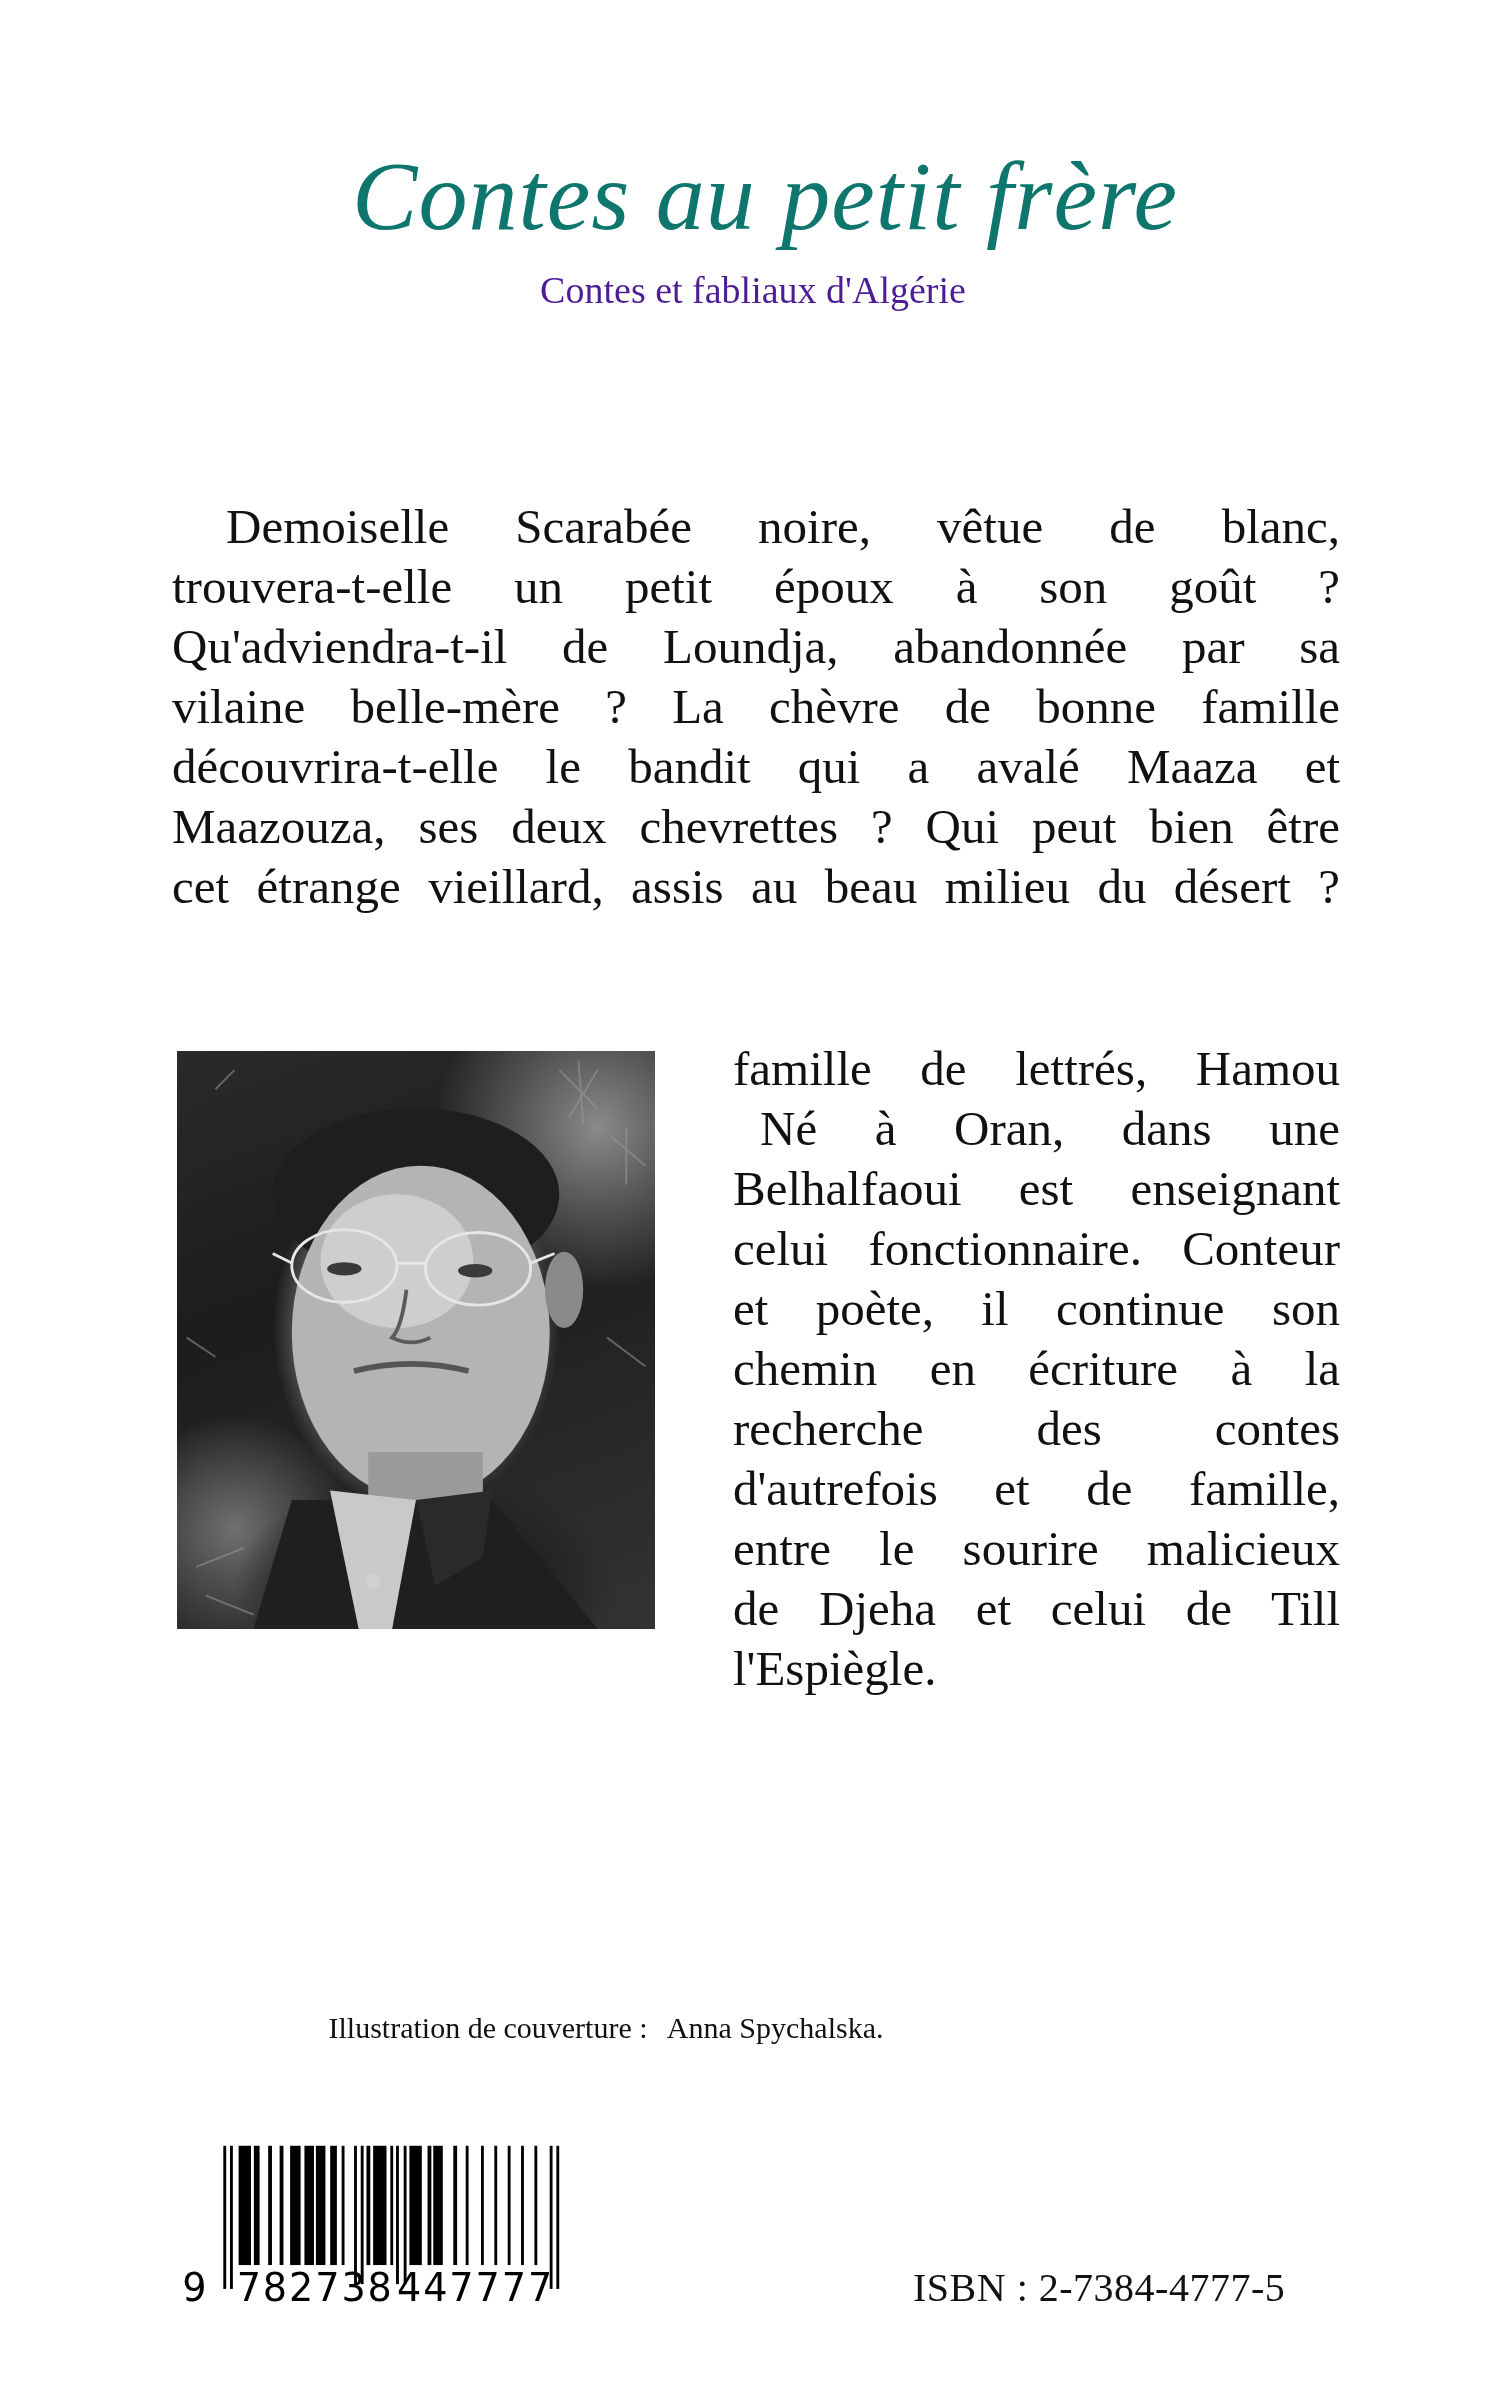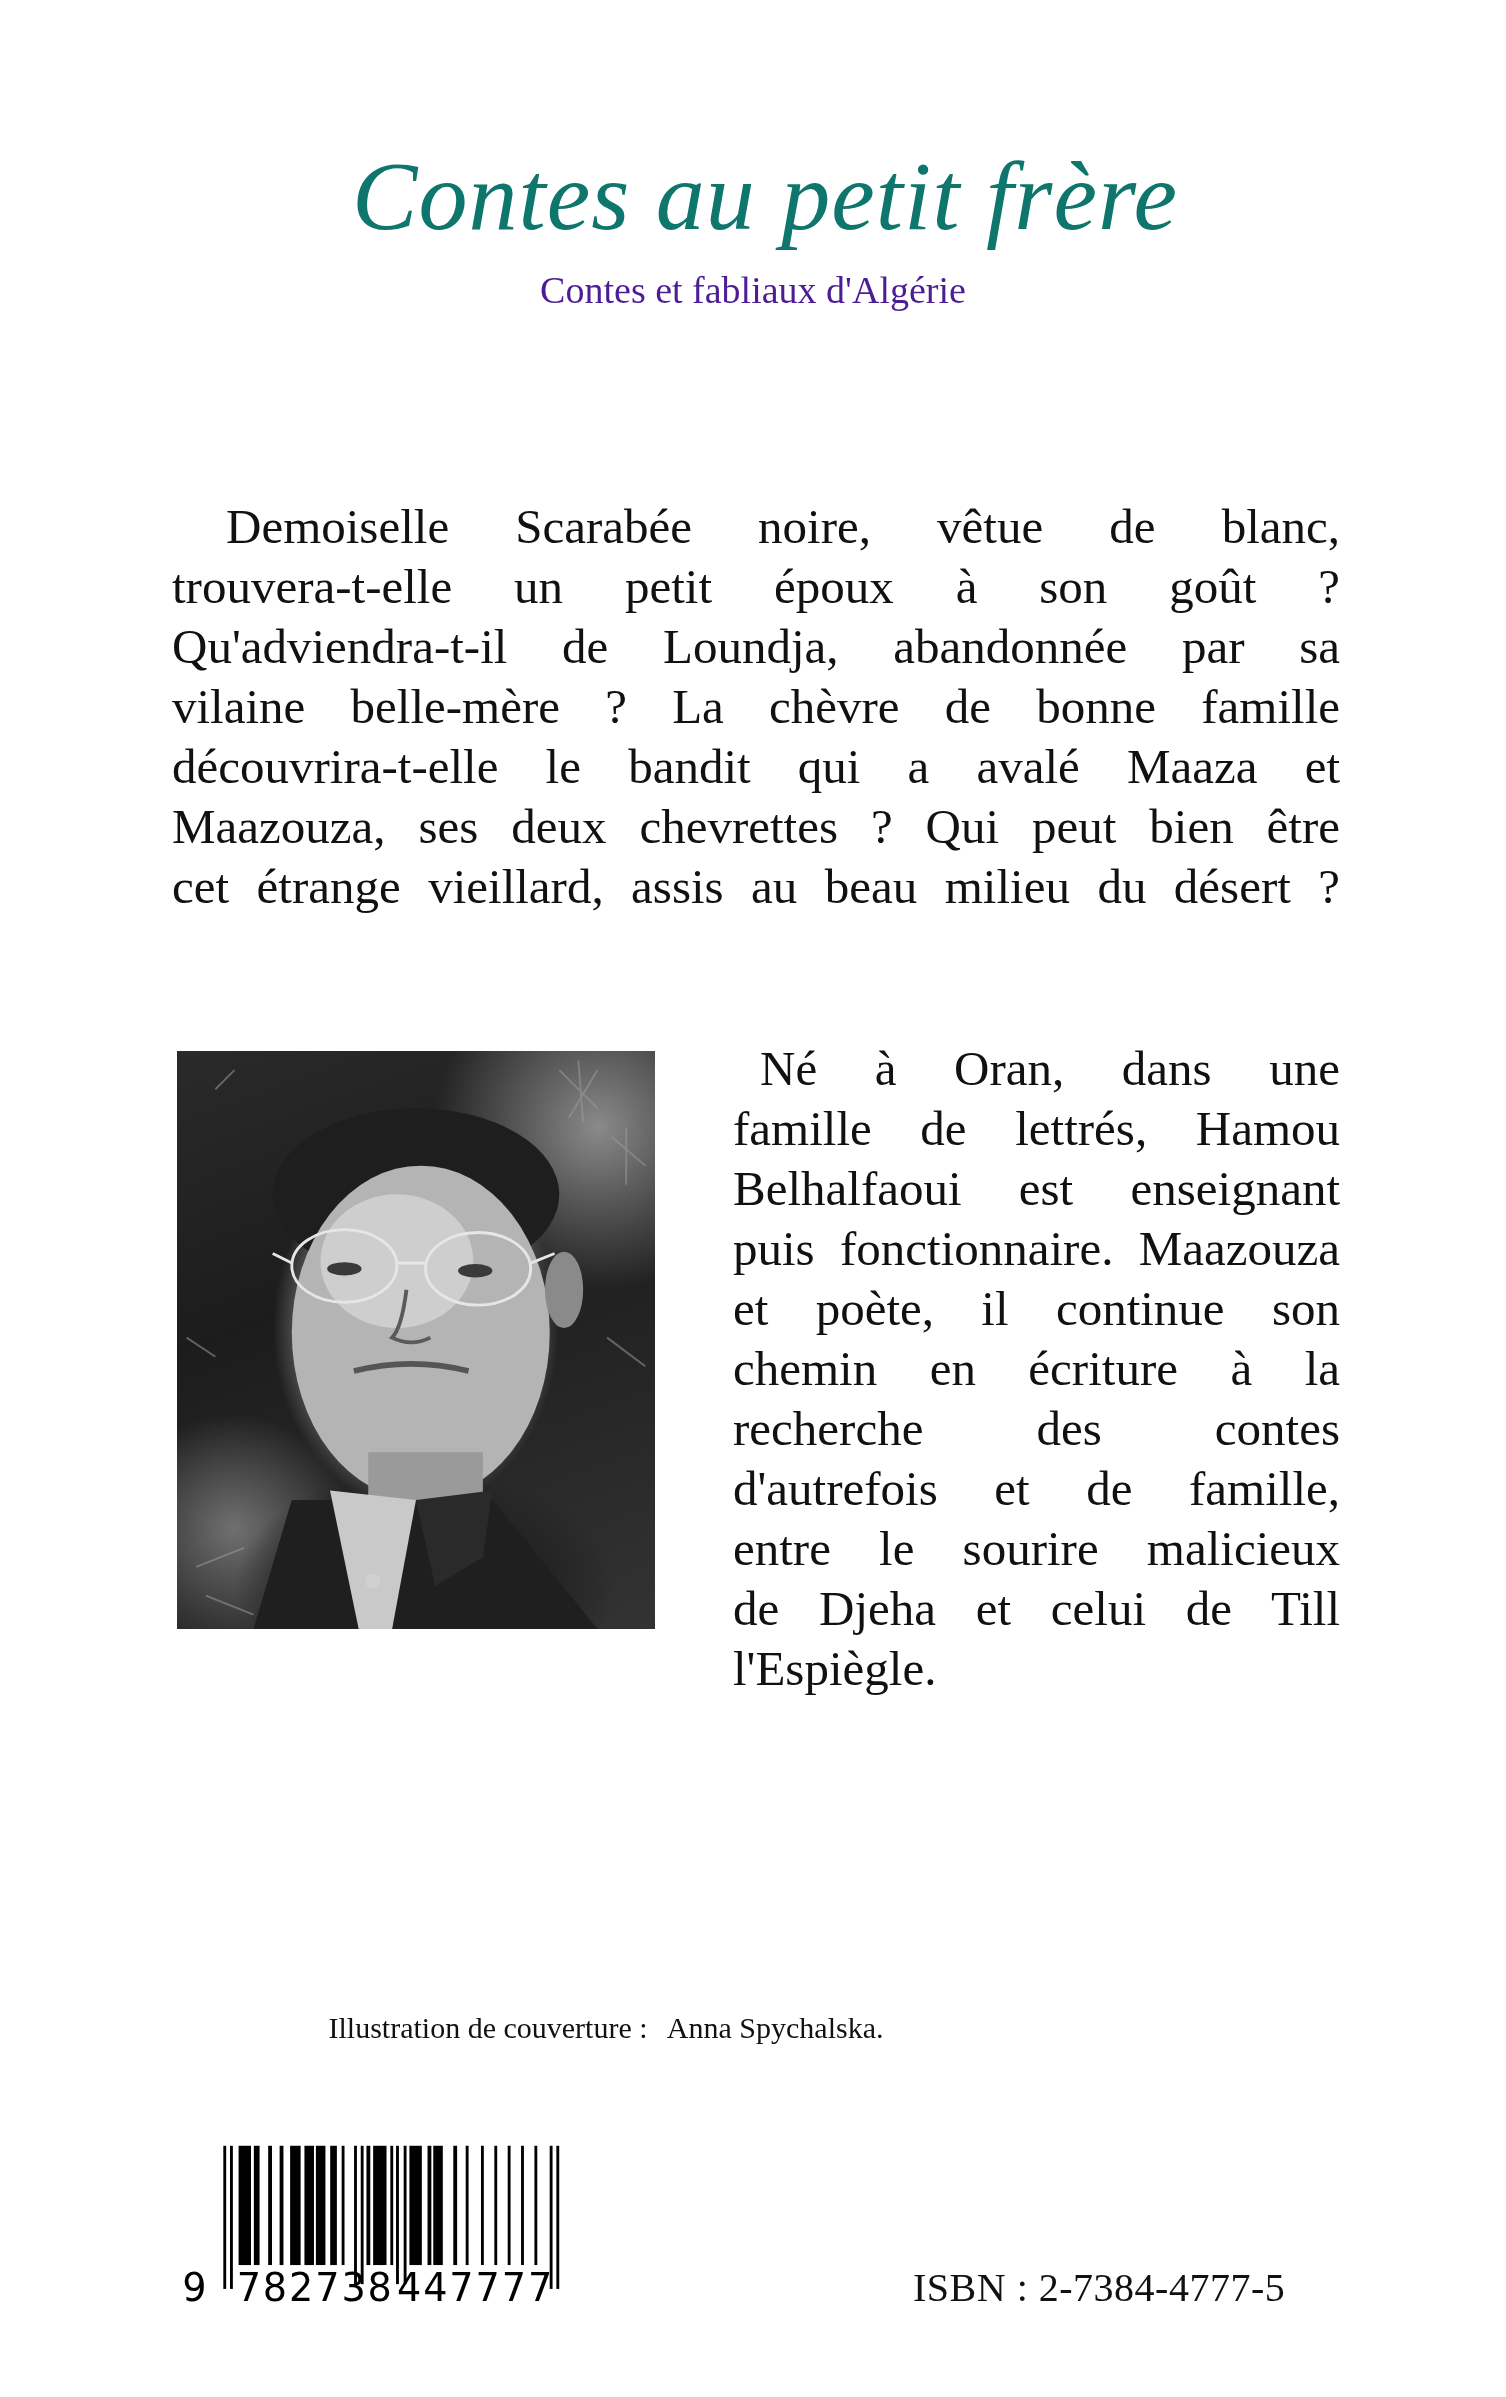--- a/index.html
+++ b/index.html
@@ -178,24 +178,24 @@
     <rect x="200" y="420" width="120" height="80" fill="#9a9a9a"></rect>
 
     <path d="M80 605 L120 470 L250 470 L330 470 L440 605 Z" fill="#1f1f1f"></path>
     <path d="M160 460 L250 470 L225 605 L190 605 Z" fill="#c9c9c9"></path>
     <path d="M250 470 L330 460 L320 530 L270 560 Z" fill="#2a2a2a"></path>
     <circle cx="205" cy="555" r="8" fill="#d0d0d0"></circle>
   </svg>
 </div>
 
 <p class="bio">
+  <span class="line">famille de lettrés, Hamou</span>
   <span class="line first">Né à Oran, dans une</span>
-  <span class="line">famille de lettrés, Hamou</span>
   <span class="line">Belhalfaoui est enseignant</span>
-  <span class="line">puis fonctionnaire. Maazouza</span>
+  <span class="line">celui fonctionnaire. Conteur</span>
   <span class="line">et poète, il continue son</span>
   <span class="line">chemin en écriture à la</span>
   <span class="line">recherche des contes</span>
   <span class="line">d'autrefois et de famille,</span>
   <span class="line">entre le sourire malicieux</span>
   <span class="line">de Djeha et celui de Till</span>
   <span class="line last">l'Espiègle.</span>
 </p>
 
 <p class="credit">

